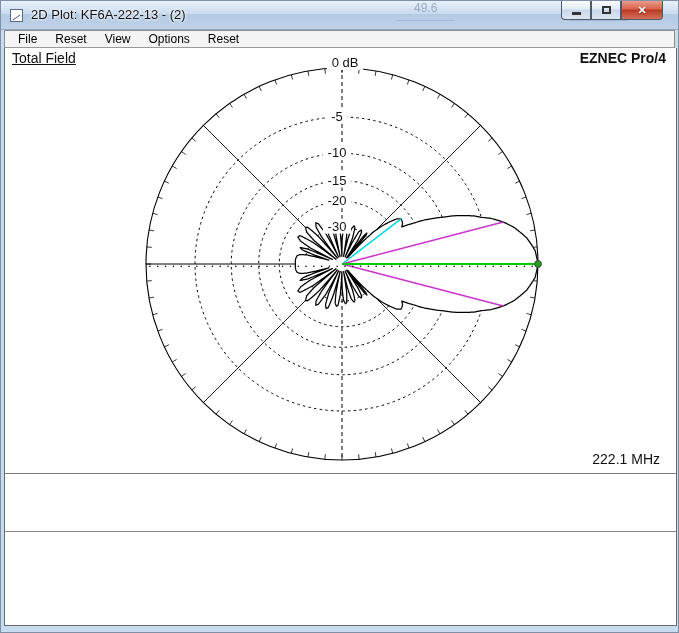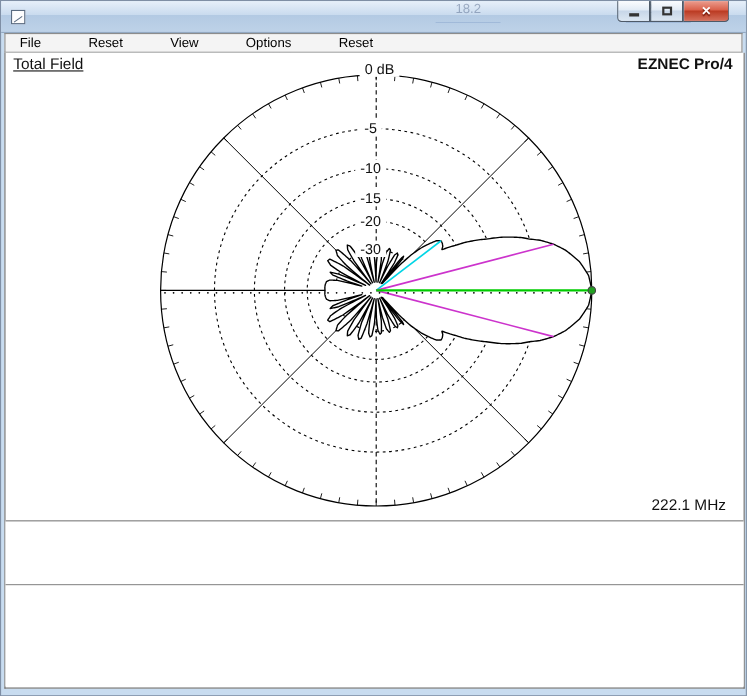--- a/index.html
+++ b/index.html
@@ -40,21 +40,21 @@
     width:42px; border-radius:0 0 4px 0;
     background:linear-gradient(#eb9c8d, #d9604a 45%, #bb3a22 50%, #d4705c);
     color:#fff; text-shadow:0 1px 1px #7c1d0d;
   }
   .glyph-min { width:9px; height:3px; background:#333; margin-top:6px; }
   .glyph-max { width:9px; height:8px; border:2px solid #333; }
   
   .menubar {
     position:absolute; left:3px; right:3px; top:29px; height:18px;
     background:#f4f4f4; border:1px solid #8c8c8c; border-bottom:1px solid #9a9a9a;
-    display:flex; align-items:center; padding-left:4px;gap:25px;
+    display:flex; align-items:center; padding-left:4px;
   }
   .menu-item { font-size:12px; color:#000; padding:1px 9px; cursor:default; }
   
   .client {
     position:absolute; left:3px; top:47px; width:673px; height:578px;
     background:#ffffff; border:1px solid #6a6a6a; border-top:none;
   }
   .plot-area { position:absolute; left:0; top:0; width:671px; height:425px; }
   .corner-label { position:absolute; font-size:14px; color:#111; }
   .total-field { left:7px; top:2px; text-decoration:underline; }
@@ -66,23 +66,24 @@
     border-top:1px solid #7a7a7a; background:#fff; font-size:12px; color:#000;
   }
   .sep2 { position:absolute; left:0; top:57px; width:671px; height:1px; background:#8a8a8a; }
   svg text { font-family:"Liberation Sans", sans-serif; }
 </style>
 </head>
 <body>
 
 <div class="titlebar">
   <div class="bleed" style="left:225px;margin-top:40px;">27.1</div>
-  <div class="bleed" style="left:395px;">18.2</div>
+  <div class="bleed" style="left:395px;">49.6</div>
   <div class="bleed" style="left:568px;">26.7</div>
   <div class="win-icon"></div>
+  <div class="title-text">2D Plot: KF6A-222-13 - (2)</div>
   <div class="winbtns">
     <div class="winbtn first">
         <span class="glyph-min"></span>
       </div>
     <div class="winbtn">
         <span class="glyph-max"></span>
       </div>
     <div class="winbtn close">
         <span>✕</span>
       </div>

